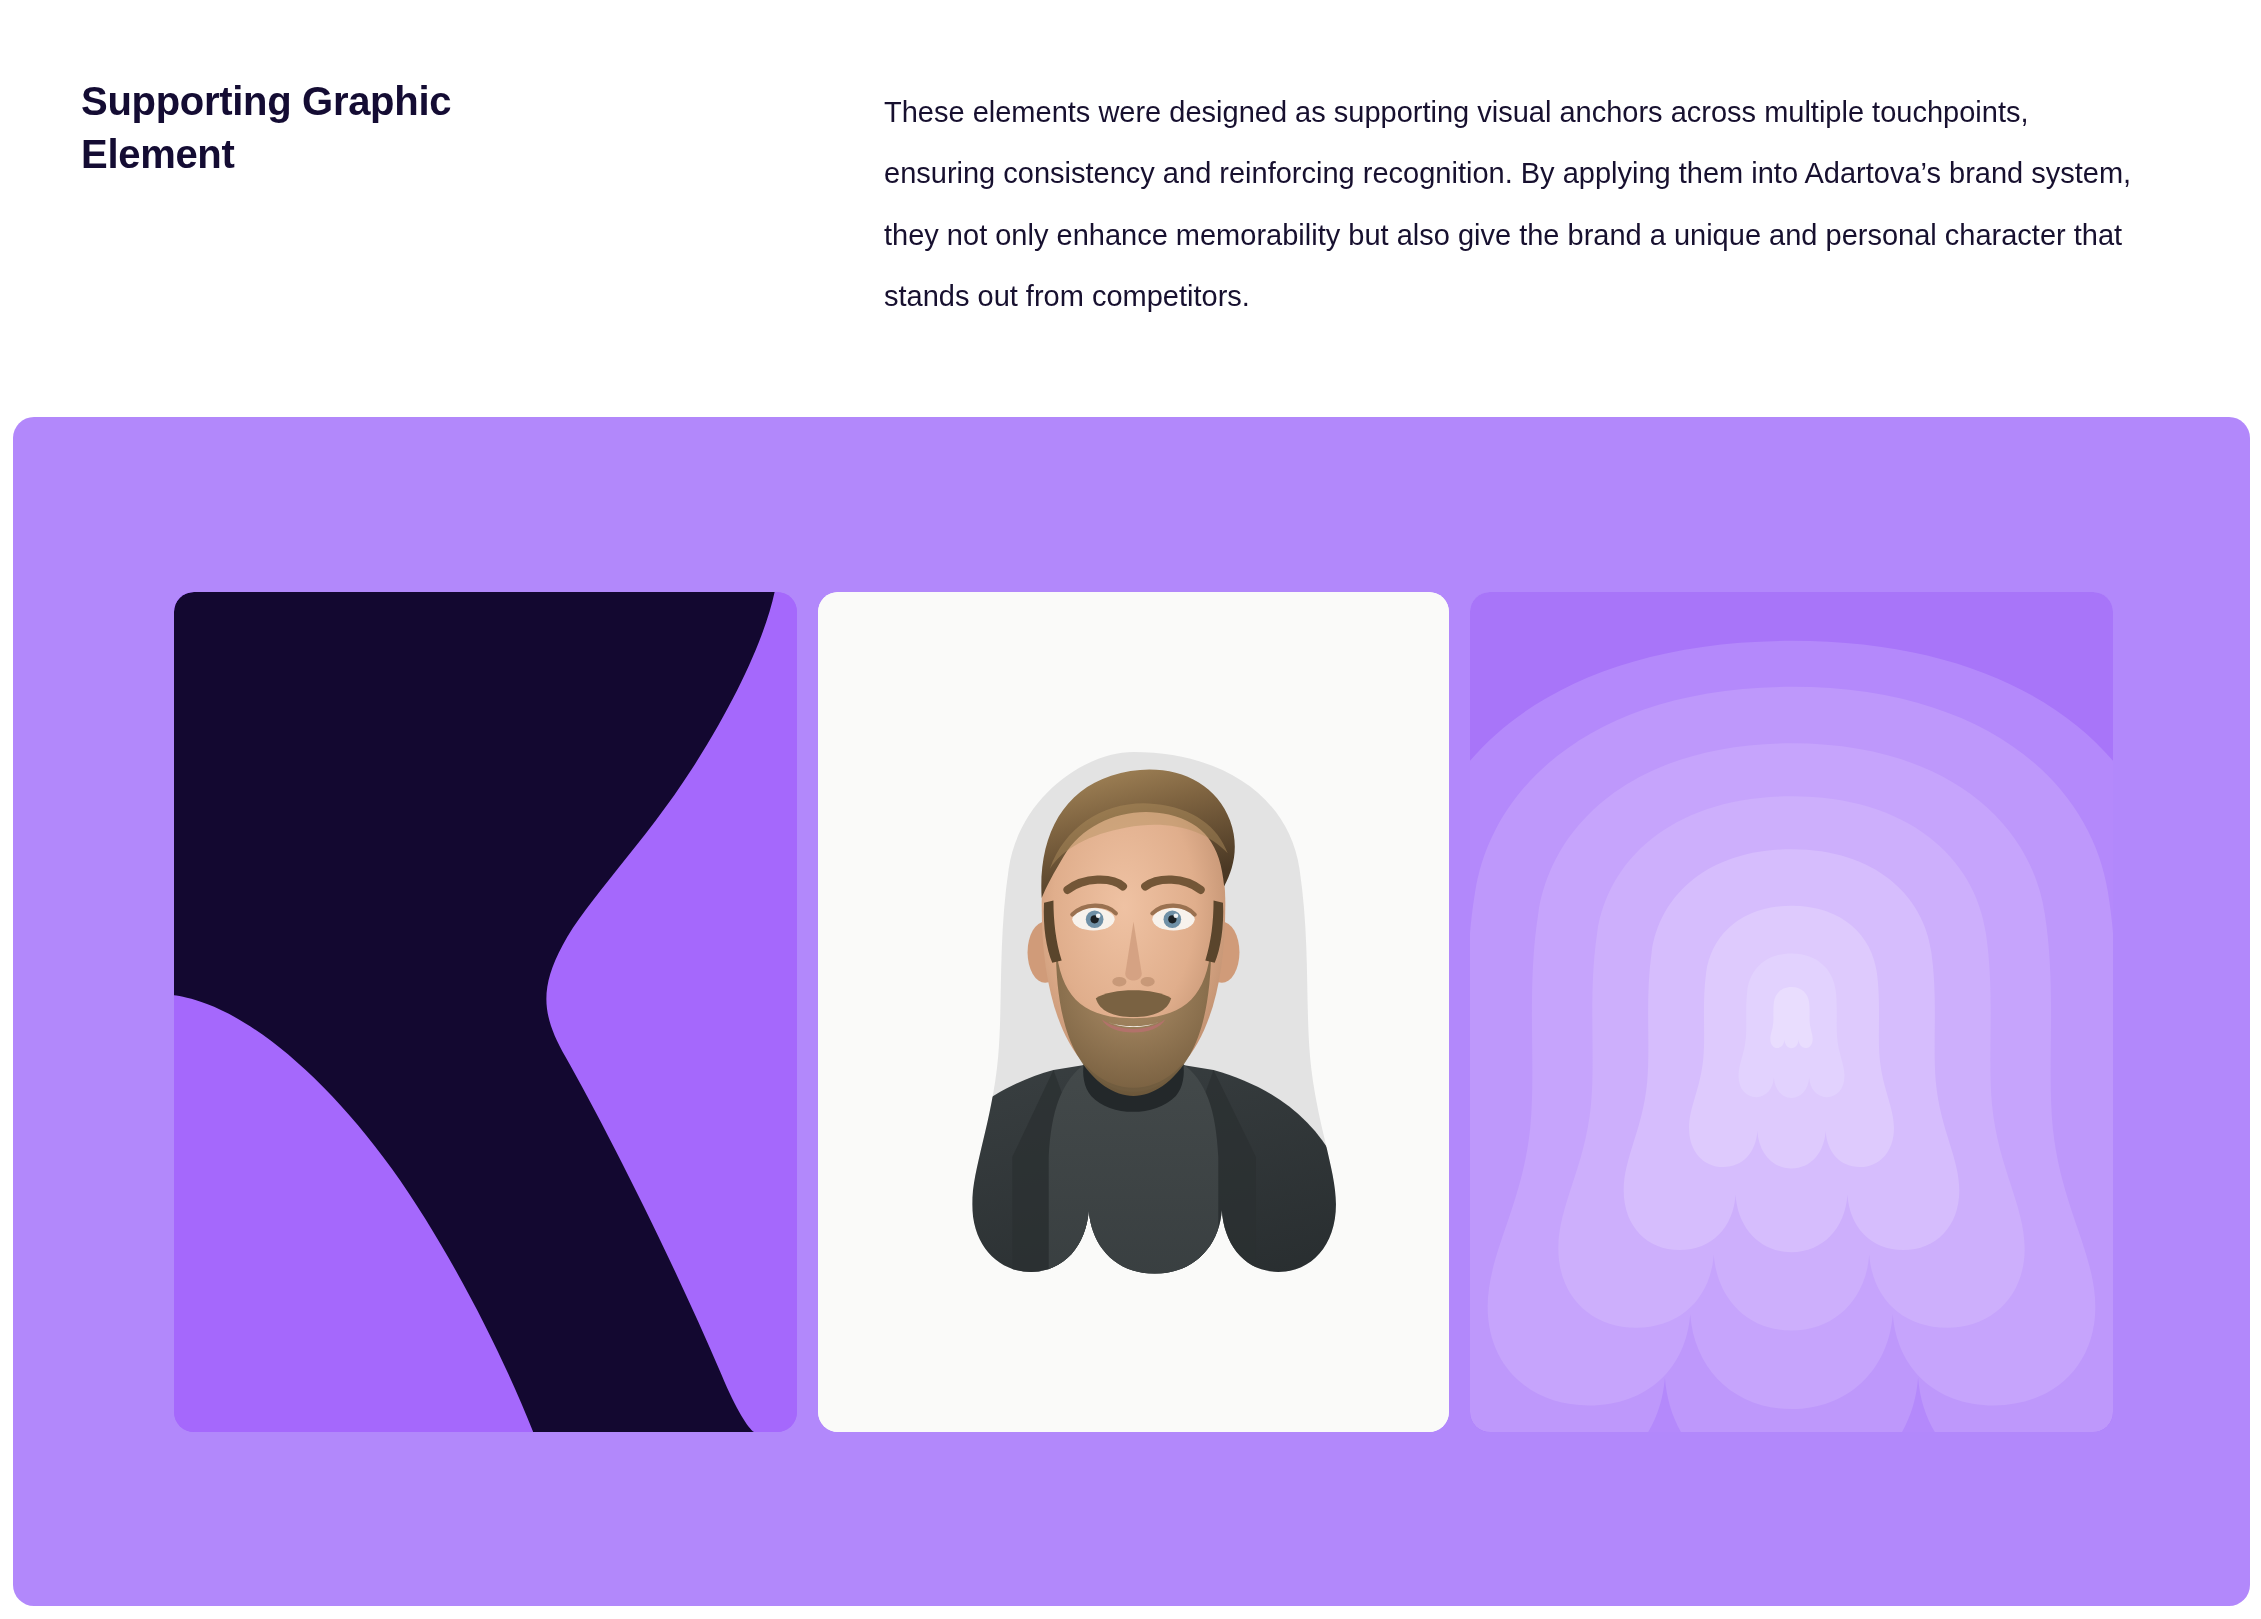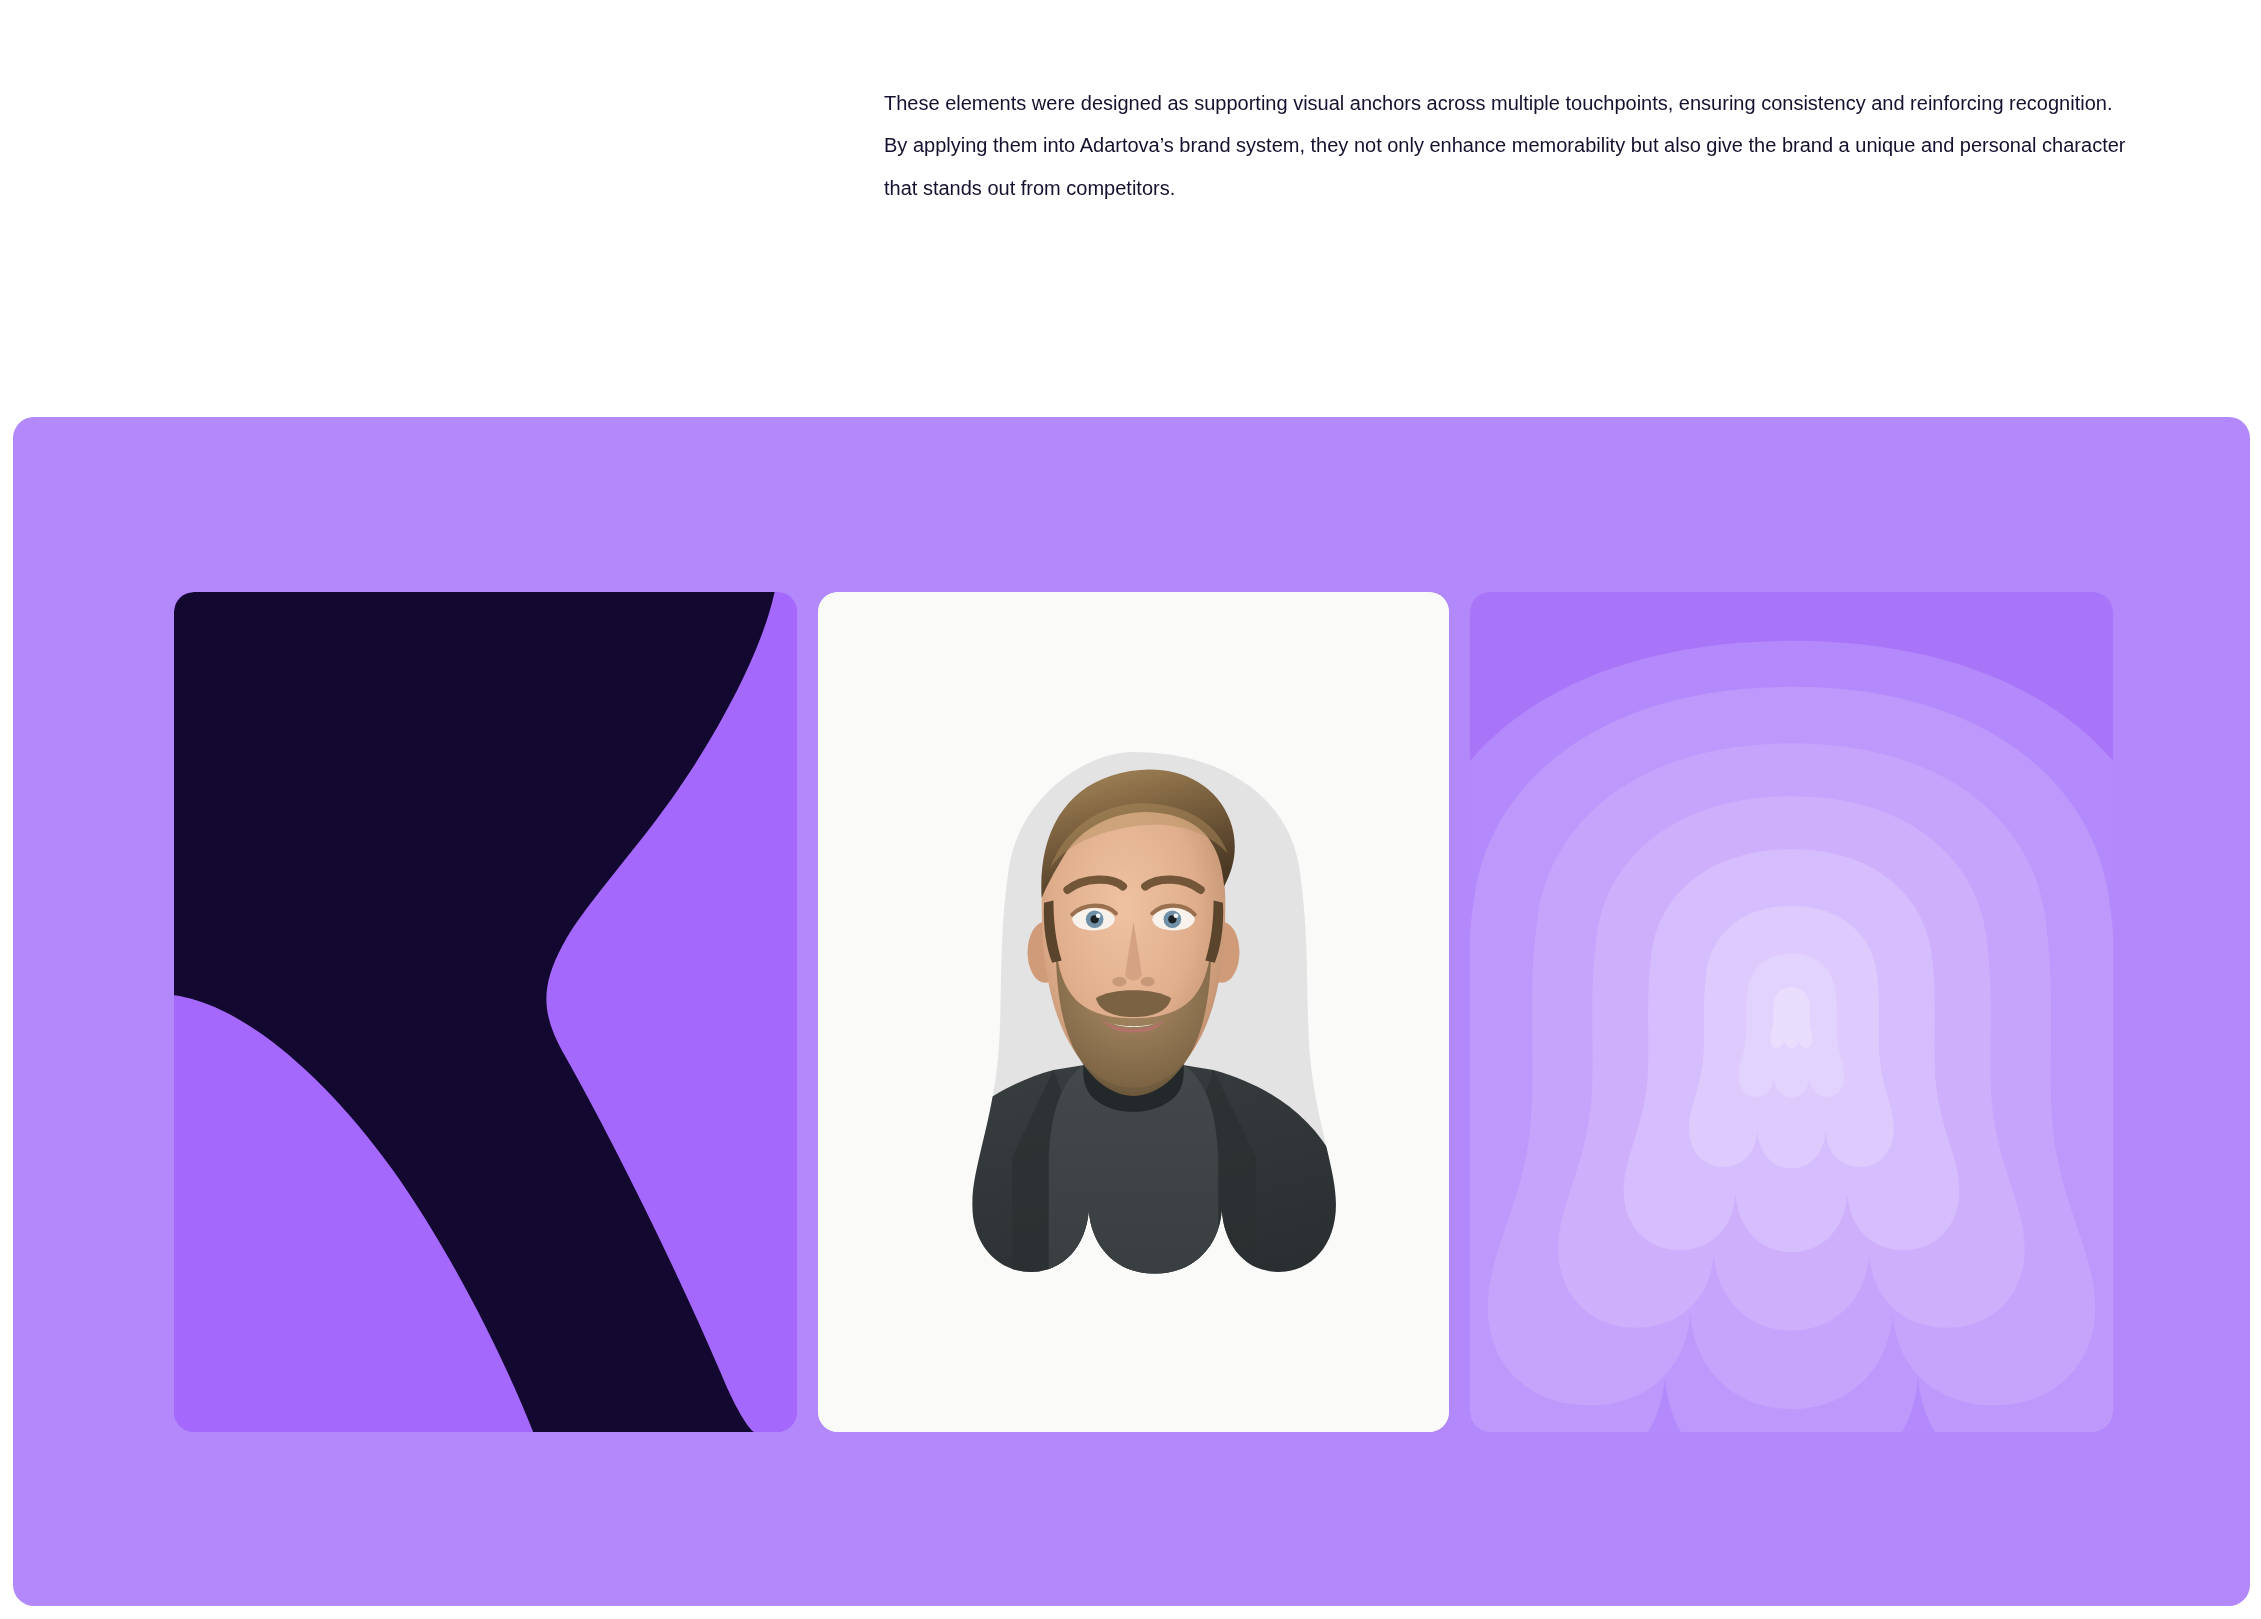--- a/index.html
+++ b/index.html
@@ -34,21 +34,21 @@
     font-weight: 700;
     letter-spacing: -0.3px;
     color: #140C33;
     margin: 0;
   }
   .section-body {
     position: absolute;
     left: 884px;
     top: 82px;
     width: 1254px;
-    font-size: 20px;
+    font-size: 29px;
     line-height: 2.12;
     font-weight: 400;
     color: #17102F;
     margin: 0;
   }
 
   
   .panel {
     position: absolute;
     left: 13px;
@@ -95,20 +95,21 @@
   .card-rings {
     background: #B288FB;
     width: 643px;
   }
   .card-rings svg { display: block; width: 100%; height: 100%; }
 </style>
 </head>
 <body>
 
 <div class="header">
+  <h1 class="section-title">Supporting Graphic Element</h1>
   <p class="section-body">These elements were designed as supporting visual anchors across multiple touchpoints, ensuring consistency and reinforcing recognition. By applying them into Adartova’s brand system, they not only enhance memorability but also give the brand a unique and personal character that stands out from competitors.</p>
 </div>
 
 <div class="panel">
   <div class="cards">
 
     <div class="card card-mark">
       <svg viewBox="0 0 1058 1427" preserveAspectRatio="none">
         <defs>
           <clipPath id="clipCard1">

